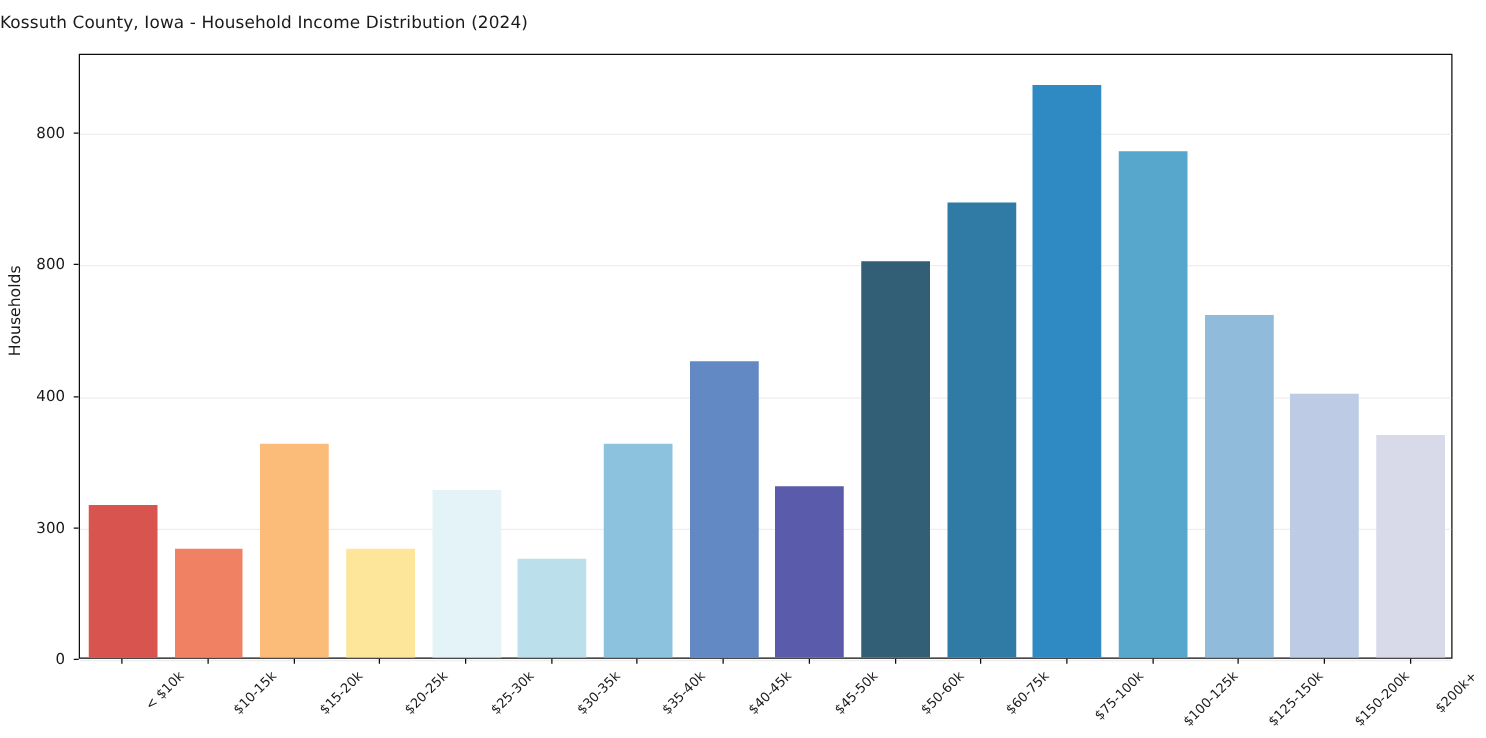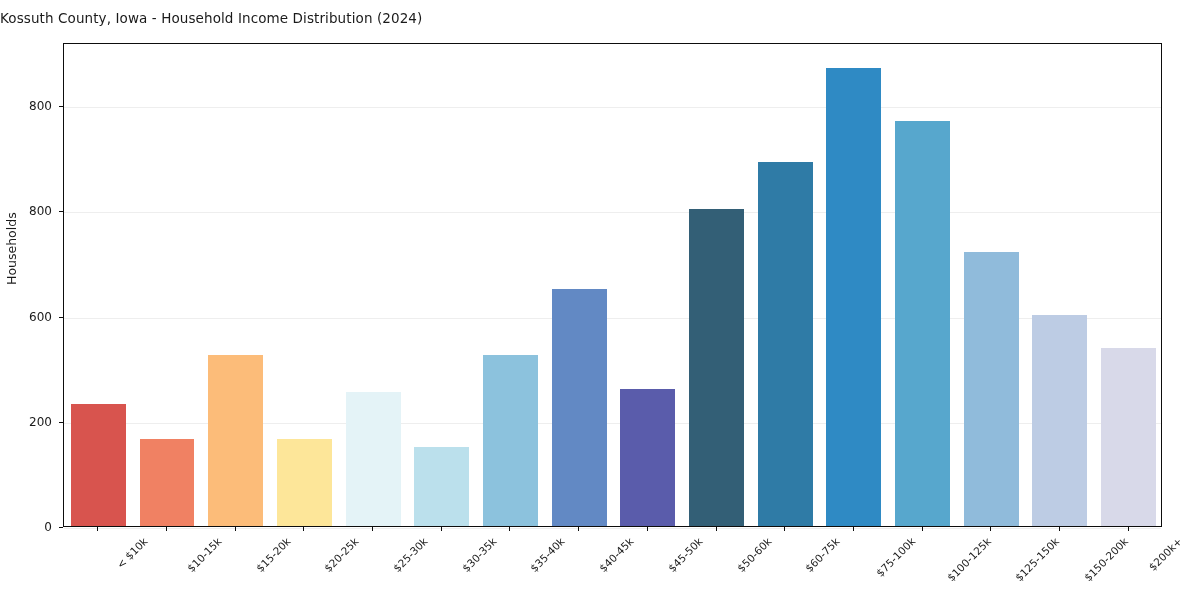--- a/index.html
+++ b/index.html
@@ -124,23 +124,23 @@
 </head>
 <body>
 
 <div id="figure">
 
   <div id="chart-title">Kossuth County, Iowa - Household Income Distribution (2024)</div>
 
   <div id="y-axis">
       <div class="ytick-label" style="top: 484px;">0</div>
       <div class="ytick-mark" style="top: 484px;"></div>
-      <div class="ytick-label" style="top: 378.783px;">200</div>
+      <div class="ytick-label" style="top: 378.783px;">300</div>
       <div class="ytick-mark" style="top: 378.783px;"></div>
-      <div class="ytick-label" style="top: 273.565px;">600</div>
+      <div class="ytick-label" style="top: 273.565px;">400</div>
       <div class="ytick-mark" style="top: 273.565px;"></div>
       <div class="ytick-label" style="top: 168.348px;">800</div>
       <div class="ytick-mark" style="top: 168.348px;"></div>
       <div class="ytick-label" style="top: 63.1304px;">800</div>
       <div class="ytick-mark" style="top: 63.1304px;"></div>
     </div>
   <div id="y-axis-label">Households</div>
 
   <div id="plot-area">
     <div id="gridlines">

